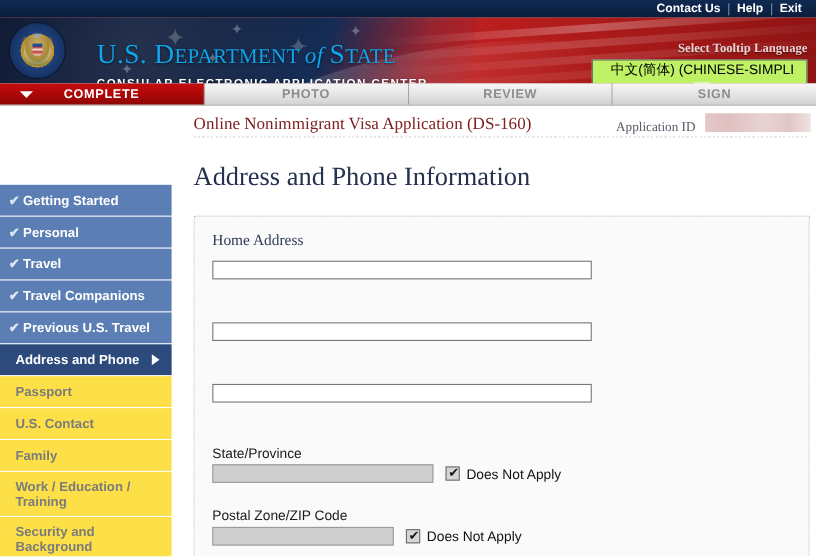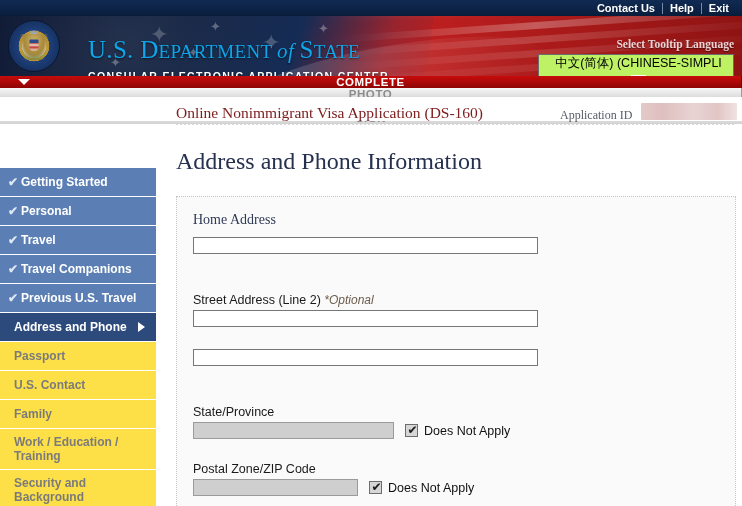--- a/index.html
+++ b/index.html
@@ -144,21 +144,20 @@
     display:flex; align-items:center; justify-content:center;
     font-size:9px; color:#000; background:#ffffff;
   }
 
   
   .steps {
     position:absolute; left:0; top:76px; width:742px; height:20px;
     display:flex;
     background:linear-gradient(to bottom, #f4f4f4 0%, #e3e3e3 50%, #cfcfcf 100%);
     border-bottom:1px solid #9a9a9a;
-    flex-direction:column;
   }
   .step {
     flex:1 1 0; position:relative;
     display:flex; align-items:center; justify-content:center;
     font-size:11.5px; font-weight:bold; letter-spacing:0.6px;
     color:#8c8c8c;
     border-right:1px solid #9d9d9d;
     background:linear-gradient(to bottom, #f6f6f6 0%, #e6e6e6 48%, #d2d2d2 100%);
   }
   .step:last-child { border-right:none; }
@@ -407,21 +406,20 @@
 
   <div class="panel">
 
     <div class="section-title">Home Address</div>
 
     <div class="field" style="top:40px;">
       <input class="txt wide" type="text" value="" style="">
     </div>
 
     <div class="field" style="top:96px;">
-      <span class="lbl"><span>Street Address (Line 2) </span><span class="opt">*Optional</span></span>
       <input class="txt wide" type="text" value="" style="">
     </div>
 
     <div class="field" style="top:152px;">
       <input class="txt wide" type="text" value="" style="">
     </div>
 
     <div class="field" style="top:208px;">
       <span class="lbl">State/Province</span>
       <div class="inline-row">

